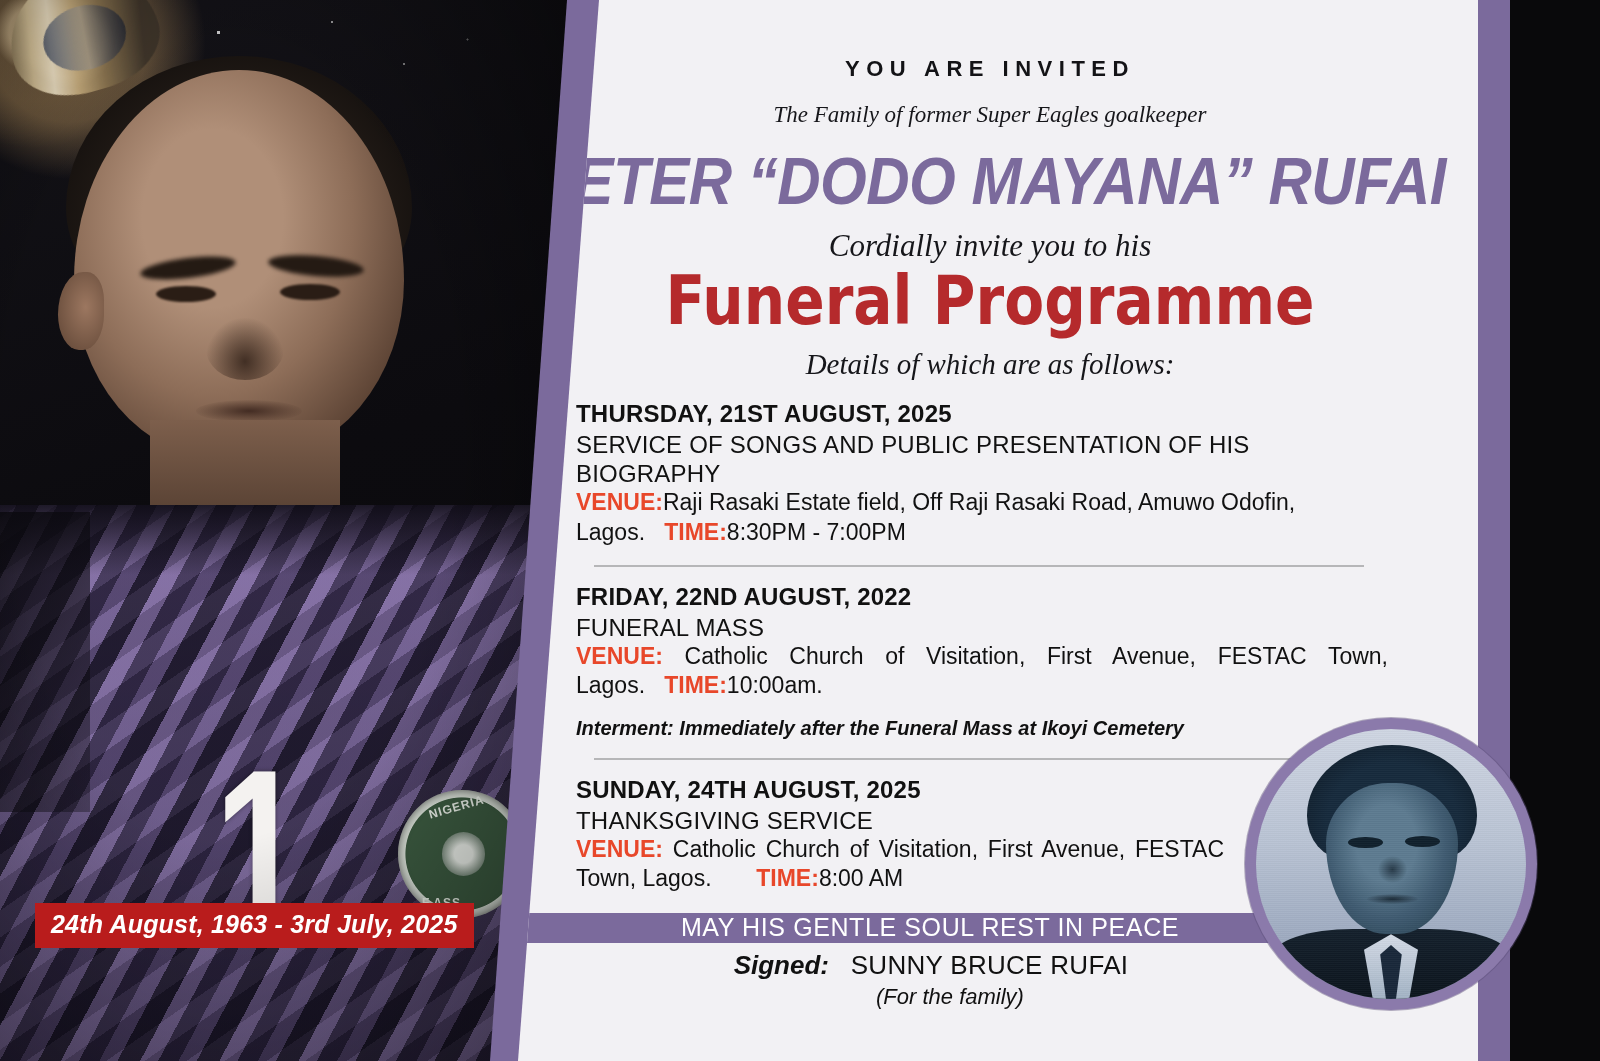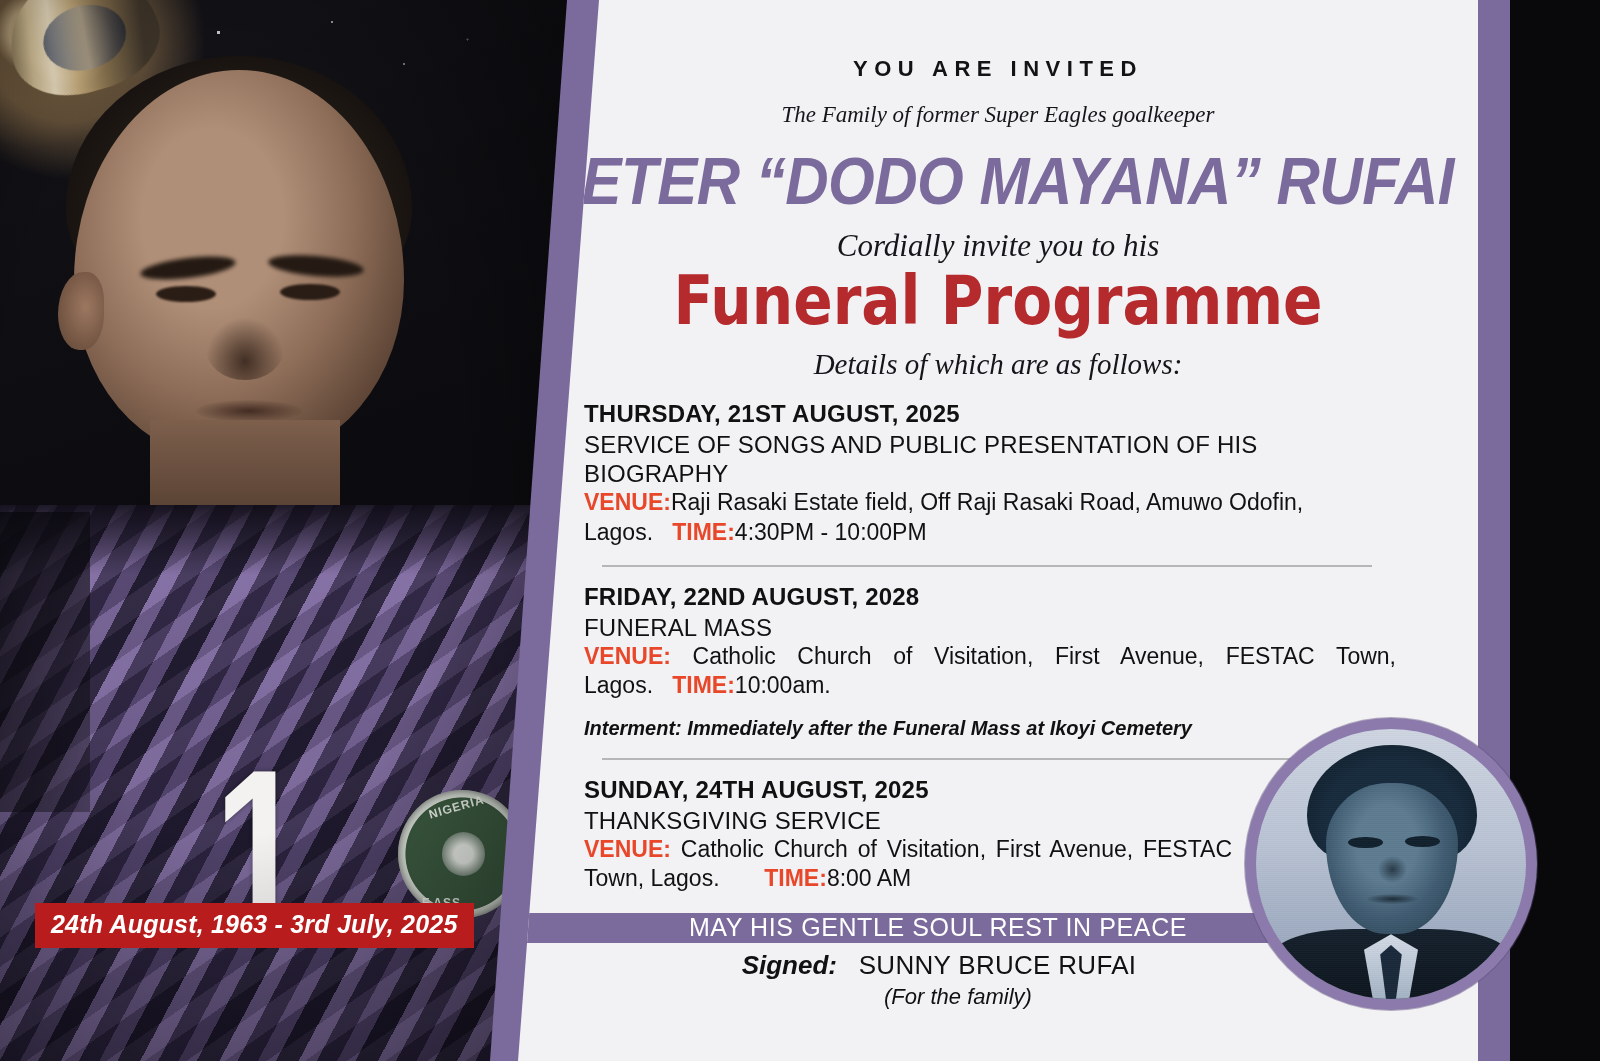--- a/index.html
+++ b/index.html
@@ -82,21 +82,21 @@
      background:#b91c1c;color:#fff;font-size:25px;font-weight:700;font-style:italic;
      letter-spacing:.2px;white-space:nowrap;}
 
   
   .purple-slab{position:absolute;left:470px;top:0;width:1040px;height:1061px;background:#7b6a9c;
      clip-path:polygon(97px 0, 1040px 0, 1040px 1061px, 20px 1061px);}
   .card{position:absolute;left:470px;top:0;width:1040px;height:1061px;
      background:#f2f1f4;
      clip-path:polygon(129px 0, 1008px 0, 1008px 1061px, 48px 1061px);}
 
-  .card-inner{position:absolute;left:8px;top:0;width:1040px;height:852px;}
+  .card-inner{position:absolute;left:0;top:0;width:1040px;height:852px;}
 
   .invited{position:absolute;left:0;right:0;top:56px;text-align:center;
      font-size:22px;font-weight:700;letter-spacing:6.5px;color:#131316;}
   .fam{position:absolute;left:0;right:0;top:102px;text-align:center;
      font-family:"Liberation Serif",serif;font-style:italic;font-size:23px;color:#16161a;}
   .bigname{position:absolute;left:0;right:0;top:147px;text-align:center;
      font-size:60px;font-weight:700;font-style:italic;color:#7b6a9c;
      letter-spacing:-.5px;transform:scaleY(1.12);font-family:"Liberation Sans",sans-serif;}
   .cordially{position:absolute;left:0;right:0;top:228px;text-align:center;
      font-family:"Liberation Serif",serif;font-style:italic;font-size:31px;color:#16161a;}
@@ -195,26 +195,26 @@
       <div class="bigname">PETER “DODO MAYANA” RUFAI</div>
       <div class="cordially">Cordially invite you to his</div>
       <div class="funeral">Funeral Programme</div>
       <div class="details">Details of which are as follows:</div>
 
       <div class="events">
 
         <div class="ev">
           <div class="day">THURSDAY, 21ST AUGUST, 2025</div>
           <div class="what">SERVICE OF SONGS AND PUBLIC PRESENTATION OF HIS BIOGRAPHY</div>
-          <div class="line"><span class="lbl">VENUE:</span><span>Raji Rasaki Estate field, Off Raji Rasaki Road, Amuwo Odofin, Lagos.</span>&nbsp;&nbsp;&nbsp;<span class="lbl">TIME:</span><span>4:30PM - 10:00PM</span></div>
+          <div class="line"><span class="lbl">VENUE:</span><span>Raji Rasaki Estate field, Off Raji Rasaki Road, Amuwo Odofin, Lagos.</span>&nbsp;&nbsp;&nbsp;<span class="lbl">TIME:</span><span>8:30PM - 7:00PM</span></div>
           <div class="sep"></div>
         </div>
 
         <div class="ev">
-          <div class="day">FRIDAY, 22ND AUGUST, 2028</div>
+          <div class="day">FRIDAY, 22ND AUGUST, 2022</div>
           <div class="what">FUNERAL MASS</div>
           <div class="line just"><span class="lbl">VENUE:</span> <span>Catholic Church of Visitation, First Avenue, FESTAC Town, Lagos.</span>&nbsp;&nbsp;&nbsp;<span class="lbl">TIME:</span><span>10:00am.</span></div>
           <div class="interment">Interment:  Immediately after the Funeral Mass at Ikoyi Cemetery</div>
           <div class="sep"></div>
         </div>
 
         <div class="ev">
           <div class="day">SUNDAY, 24TH AUGUST, 2025</div>
           <div class="what">THANKSGIVING SERVICE</div>
           <div class="line just" style="width:648px"><span class="lbl">VENUE:</span> <span>Catholic Church of Visitation, First Avenue, FESTAC Town, Lagos.</span>&nbsp;&nbsp;&nbsp;&nbsp;&nbsp;&nbsp;&nbsp;<span class="lbl">TIME:</span><span>8:00 AM</span></div>

